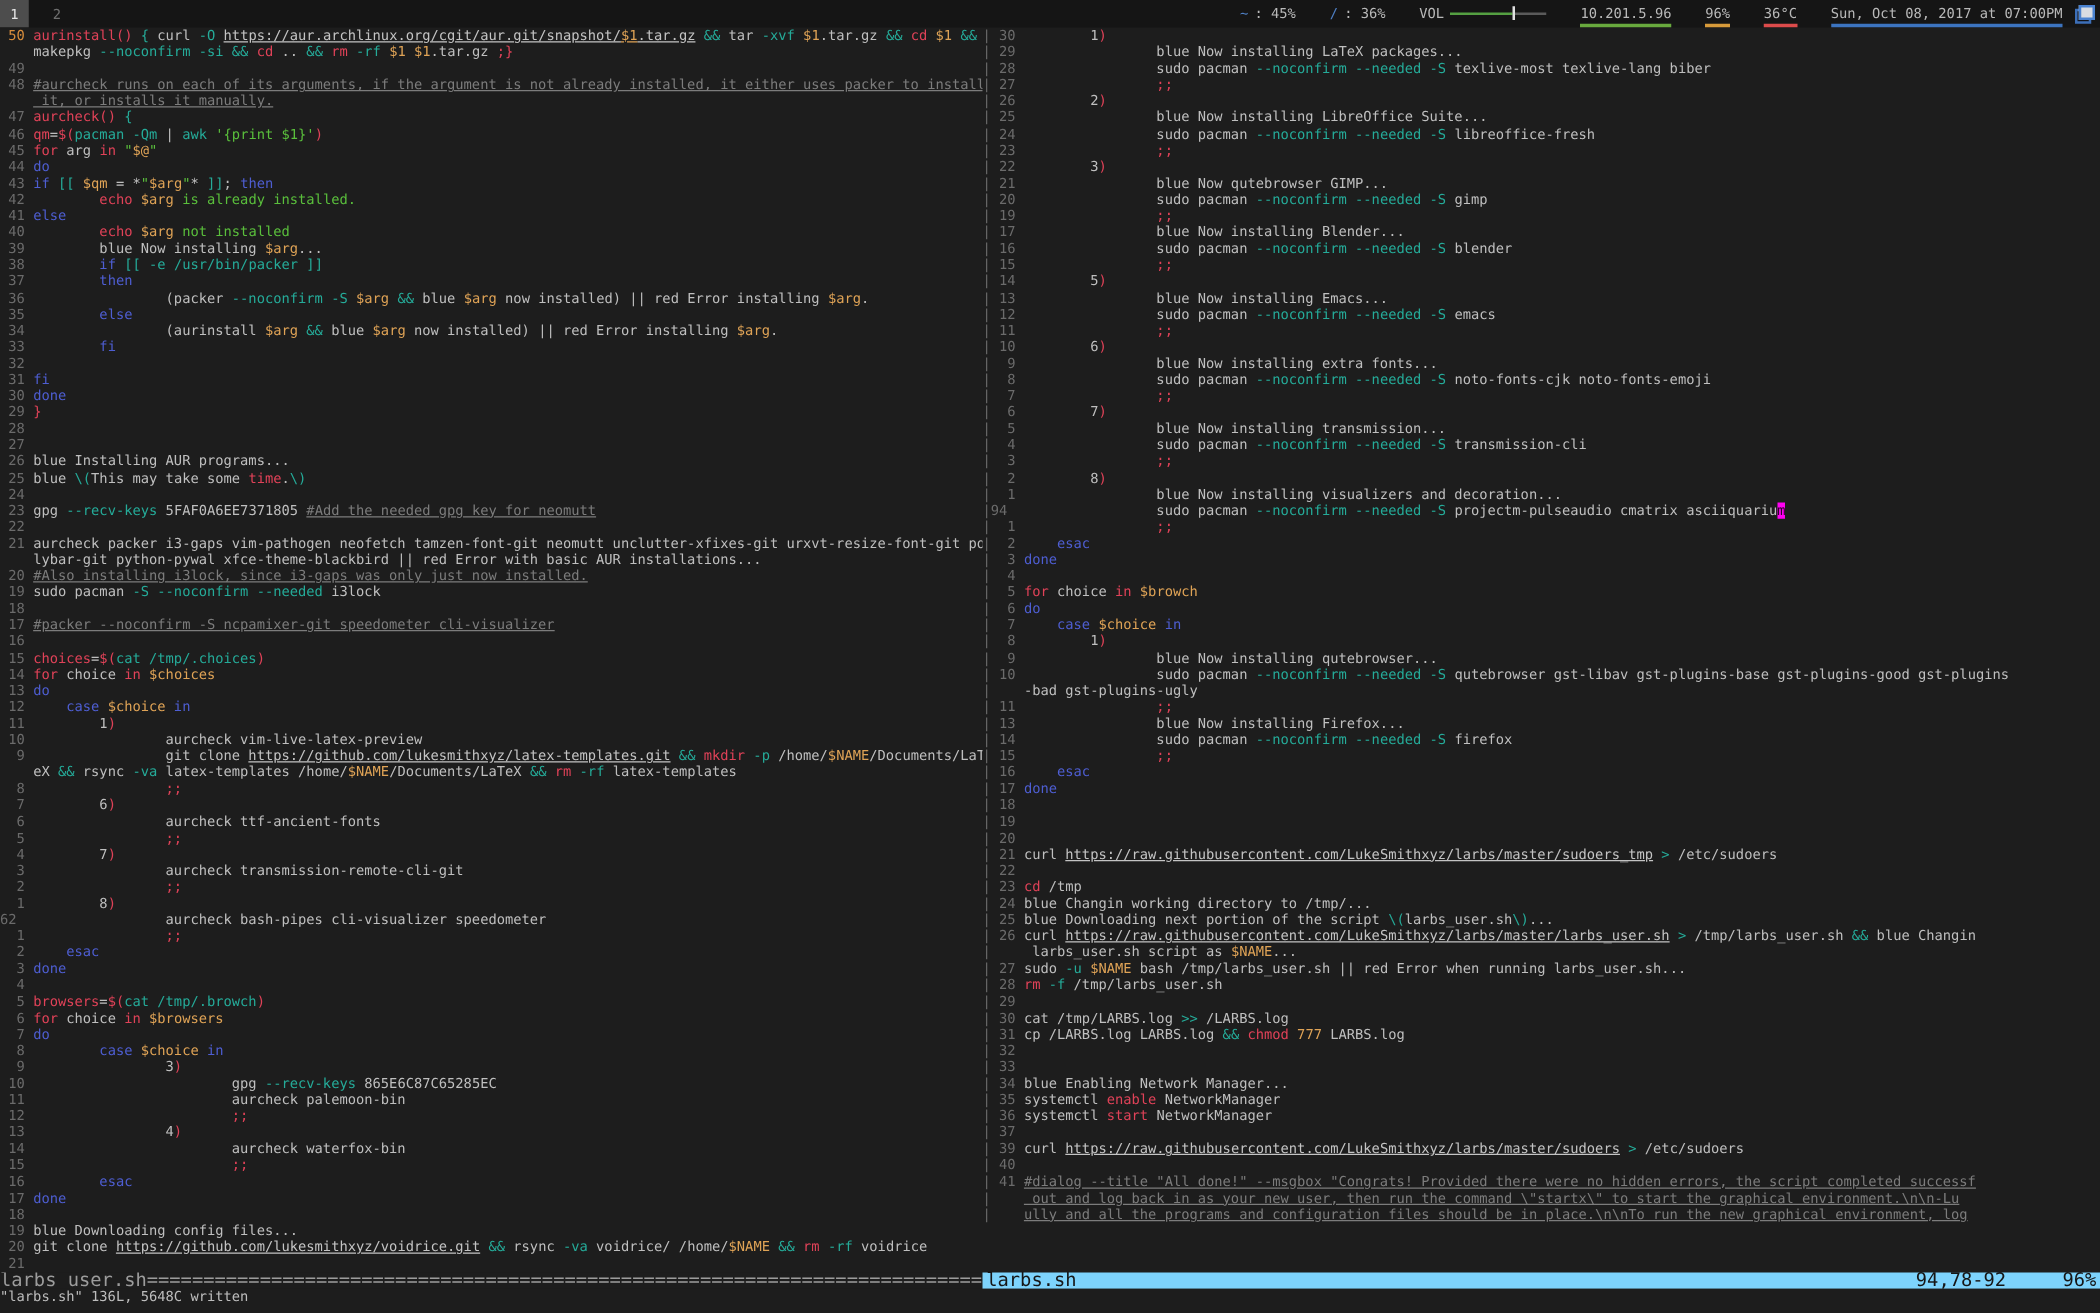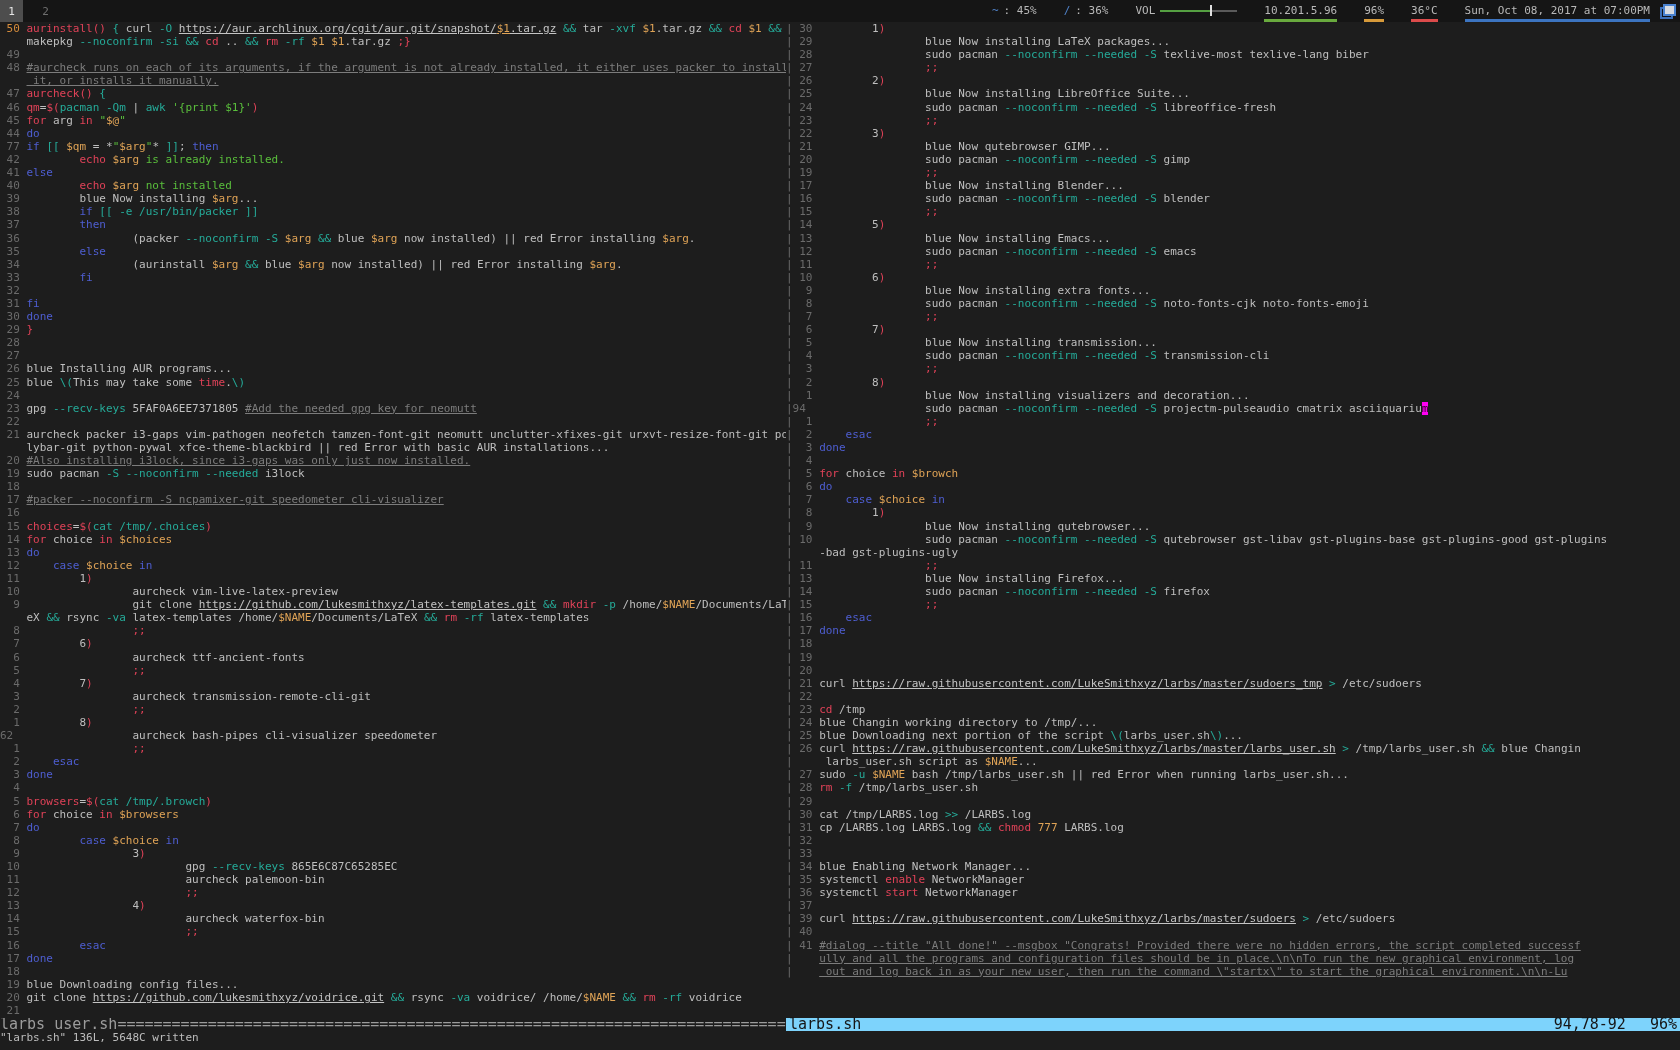--- a/index.html
+++ b/index.html
@@ -39,21 +39,21 @@
   .v{color:#dfa356;}
   .c{color:#7c7c7c;text-decoration:underline;}
   .u{color:#c4c4c4;text-decoration:underline;}
   .uv{color:#dfa356;text-decoration:underline;}
   .cur{background:#ff00f2;color:#2a0028;}
   
   #statusrow{position:absolute;top:996px;left:0;width:1680px;height:13.1px;display:flex;font-size:15px;line-height:13.1px;}
   #status-left{width:786px;white-space:pre;overflow:hidden;color:#9c9c9c;background:#1d1d1d;}
   #status-right{width:894px;background:#7dd3fc;color:#161616;display:flex;white-space:pre;}
   #status-right .file{margin-left:3px;}
-  #status-right .ruler{margin-left:auto;margin-right:24px;}
+  #status-right .ruler{margin-left:auto;margin-right:45px;}
   #status-right .pct{margin-right:3px;}
   #cmdline{position:absolute;top:1009.1px;left:0;width:1680px;height:13.1px;font-size:11px;line-height:13.1px;
            color:#bdbdbd;white-space:pre;background:#1d1d1d;}
   #belowcmd{position:absolute;top:1022.2px;left:0;width:1680px;height:28px;background:#1d1d1d;}
 </style>
 </head>
 <body>
 
 <div id="topbar">
   <div id="workspaces">
@@ -81,21 +81,21 @@
   <div class="pane" id="pane-left">
       <div class="row"><span class="ln no"> 50 </span><span class="r">aurinstall()</span><span class="t"> </span><span class="o">{</span><span class="t"> curl </span><span class="o">-O</span><span class="t"> </span><span class="u">https://aur.archlinux.org/cgit/aur.git/snapshot/</span><span class="uv">$1</span><span class="u">.tar.gz</span><span class="t"> </span><span class="o">&amp;&amp;</span><span class="t"> tar </span><span class="o">-xvf</span><span class="t"> </span><span class="v">$1</span><span class="t">.tar.gz </span><span class="o">&amp;&amp;</span><span class="r"> cd </span><span class="v">$1</span><span class="t"> </span><span class="o">&amp;&amp;</span><span class="t"> </span></div>
       <div class="row"><span class="ln">    </span><span class="t">makepkg </span><span class="o">--noconfirm</span><span class="t"> </span><span class="o">-si</span><span class="t"> </span><span class="o">&amp;&amp;</span><span class="r"> cd </span><span class="t">.. </span><span class="o">&amp;&amp;</span><span class="r"> rm </span><span class="o">-rf</span><span class="t"> </span><span class="v">$1</span><span class="t"> </span><span class="v">$1</span><span class="t">.tar.gz </span><span class="r">;}</span></div>
       <div class="row"><span class="ln"> 49 </span></div>
       <div class="row"><span class="ln"> 48 </span><span class="c">#aurcheck runs on each of its arguments, if the argument is not already installed, it either uses packer to install</span></div>
       <div class="row"><span class="ln">    </span><span class="c"> it, or installs it manually.</span></div>
       <div class="row"><span class="ln"> 47 </span><span class="r">aurcheck()</span><span class="t"> </span><span class="o">{</span></div>
       <div class="row"><span class="ln"> 46 </span><span class="r">qm</span><span class="t">=</span><span class="r">$(</span><span class="o">pacman -Qm</span><span class="t"> | </span><span class="o">awk</span><span class="t"> </span><span class="s">'{print $1}'</span><span class="r">)</span></div>
       <div class="row"><span class="ln"> 45 </span><span class="r">for</span><span class="t"> arg </span><span class="r">in</span><span class="t"> </span><span class="s">"</span><span class="v">$@</span><span class="s">"</span></div>
       <div class="row"><span class="ln"> 44 </span><span class="k">do</span></div>
-      <div class="row"><span class="ln"> 77 </span><span class="k">if</span><span class="t"> </span><span class="o">[[</span><span class="t"> </span><span class="v">$qm</span><span class="t"> = *</span><span class="s">"</span><span class="v">$arg</span><span class="s">"</span><span class="t">* </span><span class="o">]]</span><span class="t">; </span><span class="k">then</span></div>
+      <div class="row"><span class="ln"> 43 </span><span class="k">if</span><span class="t"> </span><span class="o">[[</span><span class="t"> </span><span class="v">$qm</span><span class="t"> = *</span><span class="s">"</span><span class="v">$arg</span><span class="s">"</span><span class="t">* </span><span class="o">]]</span><span class="t">; </span><span class="k">then</span></div>
       <div class="row"><span class="ln"> 42 </span><span class="r">        echo</span><span class="t"> </span><span class="v">$arg</span><span class="s"> is already installed.</span></div>
       <div class="row"><span class="ln"> 41 </span><span class="k">else</span></div>
       <div class="row"><span class="ln"> 40 </span><span class="r">        echo</span><span class="t"> </span><span class="v">$arg</span><span class="s"> not installed</span></div>
       <div class="row"><span class="ln"> 39 </span><span class="t">        blue Now installing </span><span class="v">$arg</span><span class="t">...</span></div>
       <div class="row"><span class="ln"> 38 </span><span class="k">        if</span><span class="t"> </span><span class="o">[[</span><span class="t"> </span><span class="o">-e</span><span class="t"> </span><span class="o">/usr/bin/packer</span><span class="t"> </span><span class="o">]]</span></div>
       <div class="row"><span class="ln"> 37 </span><span class="k">        then</span></div>
       <div class="row"><span class="ln"> 36 </span><span class="t">                (packer </span><span class="o">--noconfirm</span><span class="t"> </span><span class="o">-S</span><span class="t"> </span><span class="v">$arg</span><span class="t"> </span><span class="o">&amp;&amp;</span><span class="t"> blue </span><span class="v">$arg</span><span class="t"> now installed) || red Error installing </span><span class="v">$arg</span><span class="t">.</span></div>
       <div class="row"><span class="ln"> 35 </span><span class="k">        else</span></div>
       <div class="row"><span class="ln"> 34 </span><span class="t">                (aurinstall </span><span class="v">$arg</span><span class="t"> </span><span class="o">&amp;&amp;</span><span class="t"> blue </span><span class="v">$arg</span><span class="t"> now installed) || red Error installing </span><span class="v">$arg</span><span class="t">.</span></div>
       <div class="row"><span class="ln"> 33 </span><span class="k">        fi</span></div>
@@ -221,22 +221,22 @@
       <div class="row"><span class="ln">| 31 </span><span class="t">cp /LARBS.log LARBS.log </span><span class="o">&amp;&amp;</span><span class="r"> chmod </span><span class="v">777</span><span class="t"> LARBS.log</span></div>
       <div class="row"><span class="ln">| 32 </span></div>
       <div class="row"><span class="ln">| 33 </span></div>
       <div class="row"><span class="ln">| 34 </span><span class="t">blue Enabling Network Manager...</span></div>
       <div class="row"><span class="ln">| 35 </span><span class="t">systemctl </span><span class="r">enable</span><span class="t"> NetworkManager</span></div>
       <div class="row"><span class="ln">| 36 </span><span class="t">systemctl </span><span class="r">start</span><span class="t"> NetworkManager</span></div>
       <div class="row"><span class="ln">| 37 </span></div>
       <div class="row"><span class="ln">| 39 </span><span class="t">curl </span><span class="u">https://raw.githubusercontent.com/LukeSmithxyz/larbs/master/sudoers</span><span class="t"> </span><span class="o">&gt;</span><span class="t"> /etc/sudoers</span></div>
       <div class="row"><span class="ln">| 40 </span></div>
       <div class="row"><span class="ln">| 41 </span><span class="c">#dialog --title "All done!" --msgbox "Congrats! Provided there were no hidden errors, the script completed successf</span></div>
+      <div class="row"><span class="ln">|    </span><span class="c"> out and log back in as your new user, then run the command \"startx\" to start the graphical environment.\n\n-Lu</span></div>
       <div class="row"><span class="ln">|    </span><span class="c">ully and all the programs and configuration files should be in place.\n\nTo run the new graphical environment, log</span></div>
-      <div class="row"><span class="ln">|    </span><span class="c"> out and log back in as your new user, then run the command \"startx\" to start the graphical environment.\n\n-Lu</span></div>
     </div>
 
   <div id="statusrow">
     <div id="status-left">larbs_user.sh========================================================================================62,48-62======78%=</div>
     <div id="status-right">
       <span class="file">larbs.sh</span>
       <span class="ruler">94,78-92</span>
       <span class="pct">96%</span>
     </div>
   </div>

